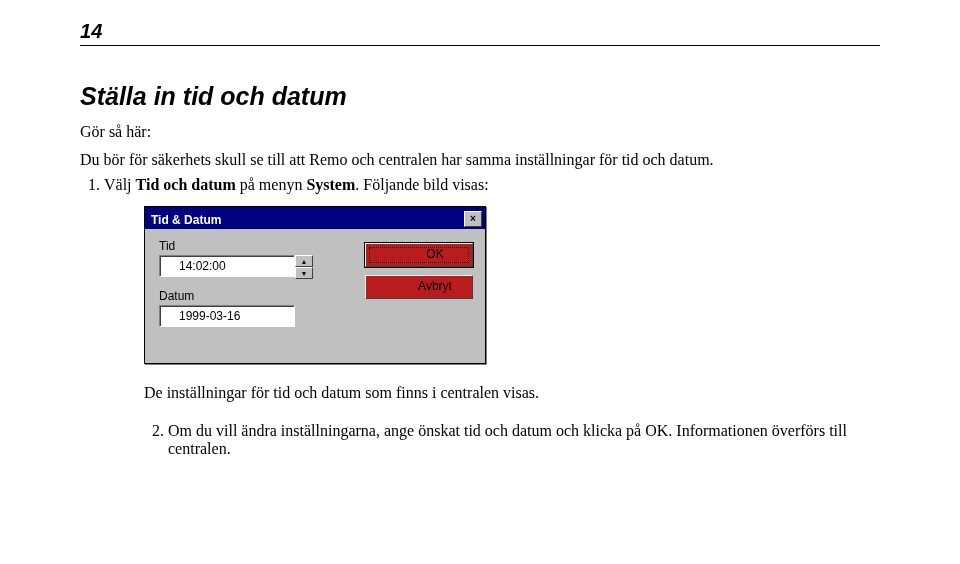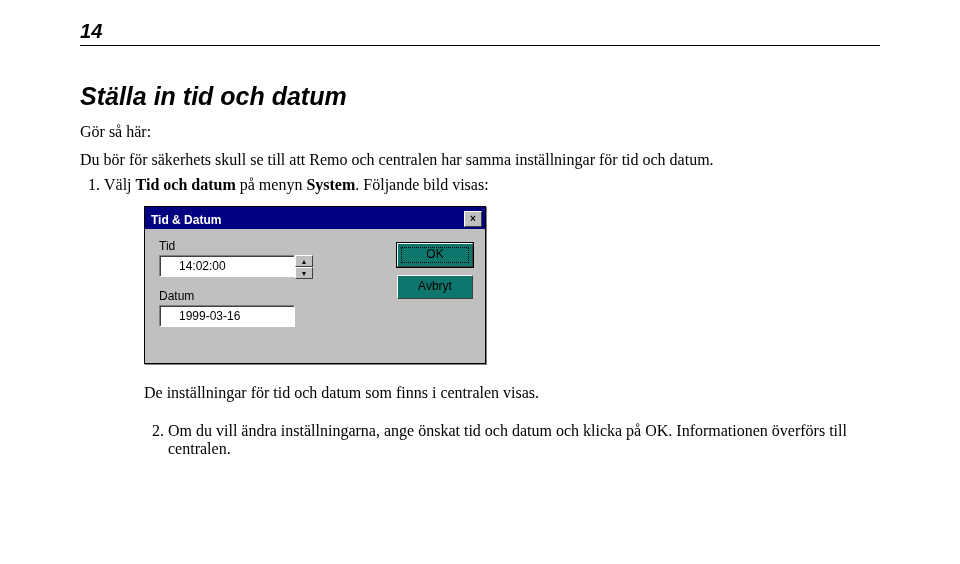--- a/index.html
+++ b/index.html
@@ -142,28 +142,29 @@
   }
   .btn-col {
     display: flex;
     flex-direction: column;
     gap: 8px;
     padding-top: 4px;
   }
   .win-btn {
     width: 74px;
     height: 22px;
-    background: #0f766e;
+    background: #b91c1c;
     border-top: 1px solid #fff;
     border-left: 1px solid #fff;
     border-right: 1px solid #404040;
     border-bottom: 1px solid #404040;
     font-size: 12px;
     text-align: center;
     line-height: 20px;
+    padding-left: 32px;
   }
   .win-btn.default {
     outline: 1px solid #000;
     position: relative;
   }
   .win-btn.default .inner-dotted {
     position: absolute;
     left: 3px; right: 3px; top: 3px; bottom: 3px;
     border: 1px dotted #000;
     pointer-events: none;

